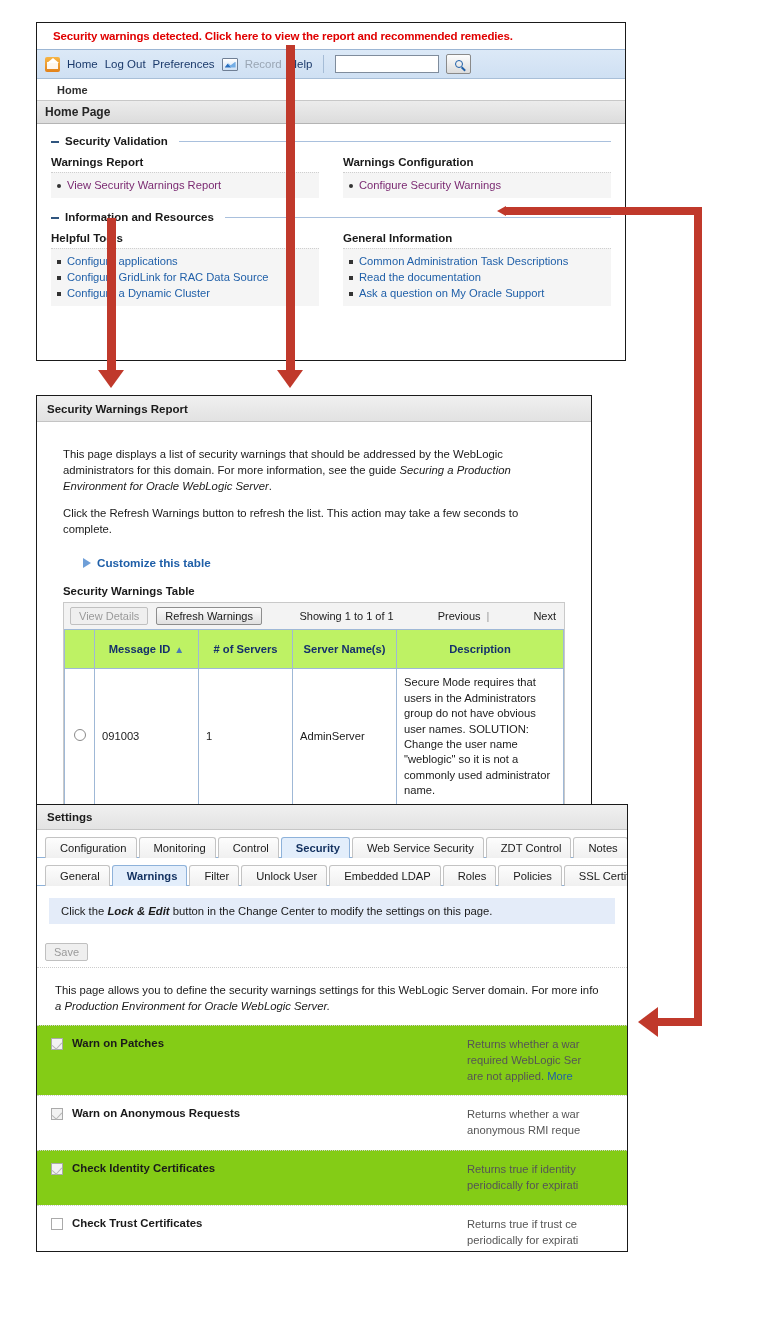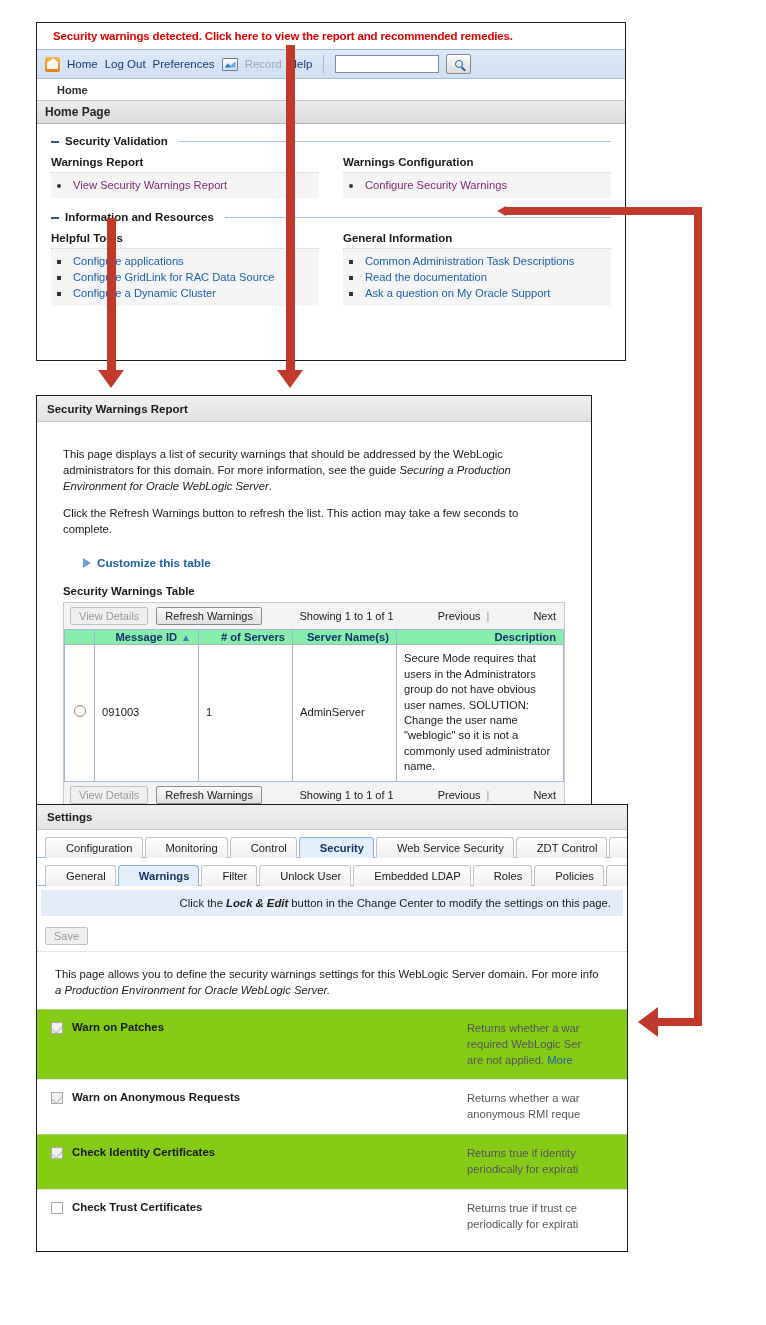--- a/index.html
+++ b/index.html
@@ -119,21 +119,21 @@
   }
   .section-head .minus {
     width: 8px; height: 0; border-top: 2px solid #30557f; margin-top: 1px;
   }
   .section-head .rule { flex: 1; height: 0; border-top: 1px solid #a9c0dd; margin-left: 5px; }
 
   .two-col { display: flex; padding: 0 14px; margin-top: 9px; gap: 24px; }
   .col { flex: 1; min-width: 0; }
   .col-title { font-size: 11.5px; font-weight: bold; color: #1a1a1a; margin-bottom: 4px; }
   .link-box { background: #f5f5f5; border-top: 1px dotted #cfcfcf; padding: 4px 0 5px 0; }
-  .link-row { display: flex; align-items: flex-start; gap: 12px; padding: 2px 0 2px 6px; font-size: 11.2px; }
+  .link-row { display: flex; align-items: flex-start; gap: 6px; padding: 2px 0 2px 6px; font-size: 11.2px; }
   .bullet-round { width: 4px; height: 4px; border-radius: 50%; background: #333; margin-top: 5px; flex: 0 0 auto; }
   .bullet-square { width: 4px; height: 4px; background: #333; margin-top: 5px; flex: 0 0 auto; }
   .lnk-purple { color: #7b2a72; text-decoration: none; cursor: pointer; white-space: nowrap; }
   .lnk-blue { color: #1f5fa8; text-decoration: none; cursor: pointer; white-space: nowrap; }
 
   
   #panel-report { left: 36px; top: 395px; width: 556px; height: 420px; }
   .p2-title {
     height: 26px; background: linear-gradient(#f0f0f0, #e2e2e2);
     border-bottom: 1px solid #c4c4c4;
@@ -168,23 +168,23 @@
     background: linear-gradient(#fbfbfb, #e0e0e0);
     color: #1a1a1a; cursor: pointer; white-space: nowrap;
   }
   .btn.disabled { color: #9a9a9a; border-color: #c0c0c0; background: #efefef; cursor: default; }
   .pager { margin-left: auto; font-size: 11px; color: #1a1a1a; display: flex; align-items: center; gap: 6px; white-space: nowrap; }
   .pager .sep { color: #999; }
   .pager .pg { color: #1a1a1a; text-decoration: none; cursor: pointer; padding-left: 38px; }
 
   table.warn-table { width: 100%; border-collapse: collapse; background: #fff; table-layout: fixed; }
   table.warn-table th {
-    background: #86efac; border: 1px solid #9fb8d6;
+    background: #bef264; border: 1px solid #9fb8d6;
     font-size: 11.2px; color: #15306b; font-weight: bold;
-    text-align: right; padding: 1px 7px;
+    text-align: center; padding: 13px 7px;
     white-space: nowrap;
   }
   table.warn-table td {
     border: 1px solid #9fb8d6; font-size: 11.2px; color: #1a1a1a;
     padding: 6px 7px; vertical-align: middle; line-height: 1.38;
   }
   .sort-caret { display: inline-block; margin-left: 4px; color: #4a79b5; font-size: 10px; }
   .radio {
     width: 12px; height: 12px; border: 1px solid #8a8a8a; border-radius: 50%;
     background: #fff; display: inline-block; cursor: pointer;
@@ -200,37 +200,36 @@
   }
   .tabstrip {
     display: flex; align-items: flex-end; gap: 2px;
     padding: 6px 0 0 8px;
     border-bottom: 1px solid #8eb2da;
     background: #ffffff;
     height: 28px;
   }
   .tab {
     font-size: 11.2px; color: #1a1a1a;
-    padding: 4px 9px 4px 20px;
+    padding: 4px 9px 4px 14px;
     border: 1px solid #c3c3c3; border-bottom: none;
     background: linear-gradient(#fdfdfd, #f0f0f0);
     border-radius: 3px 3px 0 0;
     cursor: pointer; white-space: nowrap; position: relative; top: 1px; margin-top: 36px;
   }
   .tab.active {
     font-weight: bold; background: #e3eefb;
     border-color: #8eb2da; color: #12305f;
   }
   .tabstrip.sub { border-bottom: 1px solid #8eb2da; }
 
   .lock-note {
-    margin: 4px; background: #e4ecf9;
+    margin: 12px; background: #e4ecf9;
     font-size: 11.3px; color: #1a1a1a;
     padding: 7px 12px;
-    text-align: right;
   }
   .lock-note b { font-style: italic; }
   .save-row { padding: 6px 0 6px 8px; border-bottom: 1px dotted #cccccc; }
   .p3-para { padding: 14px 14px 10px 18px; font-size: 11.3px; line-height: 1.45; color: #1a1a1a; }
   .p3-para i { font-style: italic; }
 
   .prop-row {
     display: flex; align-items: flex-start;
     padding: 11px 0 11px 14px;
     border-top: 1px dotted #cfcfcf;

